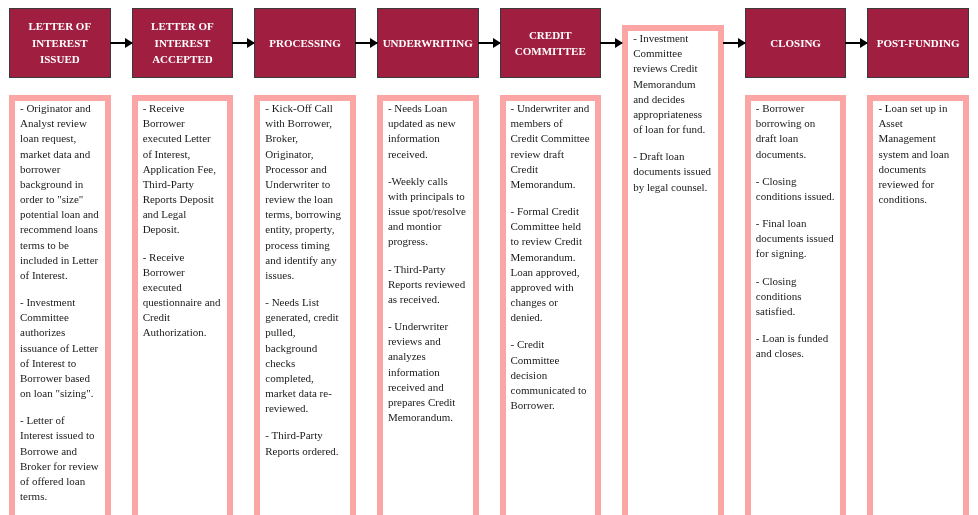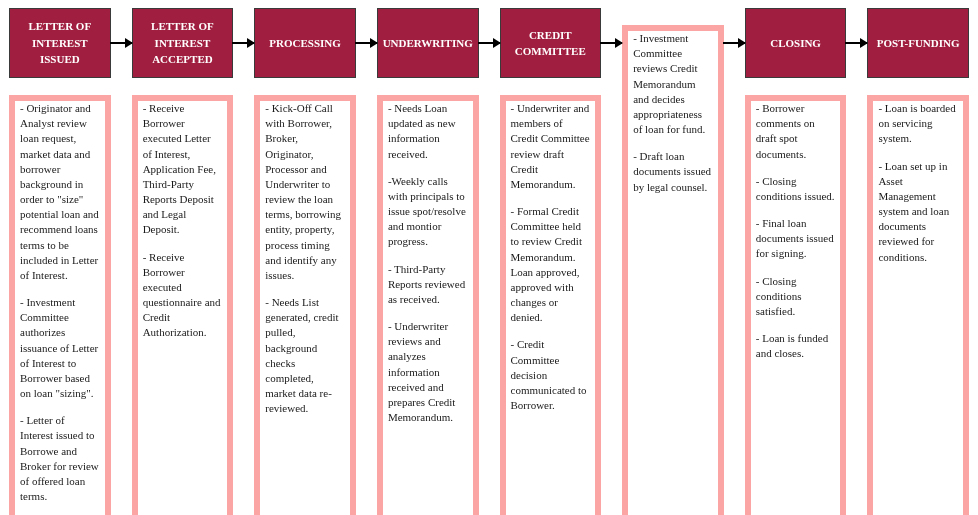--- a/index.html
+++ b/index.html
@@ -97,20 +97,21 @@
           <p>- Receive Borrower executed Letter of Interest, Application Fee, Third-Party Reports Deposit and Legal Deposit.</p>
           <p>- Receive Borrower executed questionnaire and Credit Authorization.</p>
         </div>
       </div>
       <div class="column">
         <div class="flow-arrow"></div>
         <div class="stage-header">PROCESSING</div>
         <div class="stage-body">
           <p>- Kick-Off Call with Borrower, Broker, Originator, Processor and Underwriter to review the loan terms, borrowing entity, property, process timing and identify any issues.</p>
           <p>- Needs List generated, credit pulled, background checks completed, market data re-reviewed.</p>
+          <p>- Third-Party Reports ordered.</p>
         </div>
       </div>
       <div class="column">
         <div class="flow-arrow"></div>
         <div class="stage-header">UNDERWRITING</div>
         <div class="stage-body">
           <p>- Needs Loan updated as new information received.</p>
           <p>-Weekly calls with principals to issue spot/resolve and montior progress.</p>
           <p>- Third-Party Reports reviewed as received.</p>
           <p>- Underwriter reviews and analyzes information received and prepares Credit Memorandum.</p>
@@ -129,29 +130,28 @@
         <div class="flow-arrow"></div>
         <div class="stage-body">
           <p>- Investment Committee reviews Credit Memorandum and decides appropriateness of loan for fund.</p>
           <p>- Draft loan documents issued by legal counsel.</p>
         </div>
       </div>
       <div class="column">
         <div class="flow-arrow"></div>
         <div class="stage-header">CLOSING</div>
         <div class="stage-body">
-          <p>- Borrower comments on draft spot documents.</p>
+          <p>- Borrower borrowing on draft loan documents.</p>
           <p>- Closing conditions issued.</p>
           <p>- Final loan documents issued for signing.</p>
           <p>- Closing conditions satisfied.</p>
           <p>- Loan is funded and closes.</p>
         </div>
       </div>
       <div class="column">
         <div class="flow-arrow"></div>
         <div class="stage-header">POST-FUNDING</div>
         <div class="stage-body">
-          <p>- Loan is boarded on servicing system.</p>
           <p>- Loan set up in Asset Management system and loan documents reviewed for conditions.</p>
         </div>
       </div>
     </div>
 </div>
 
 </body></html>

